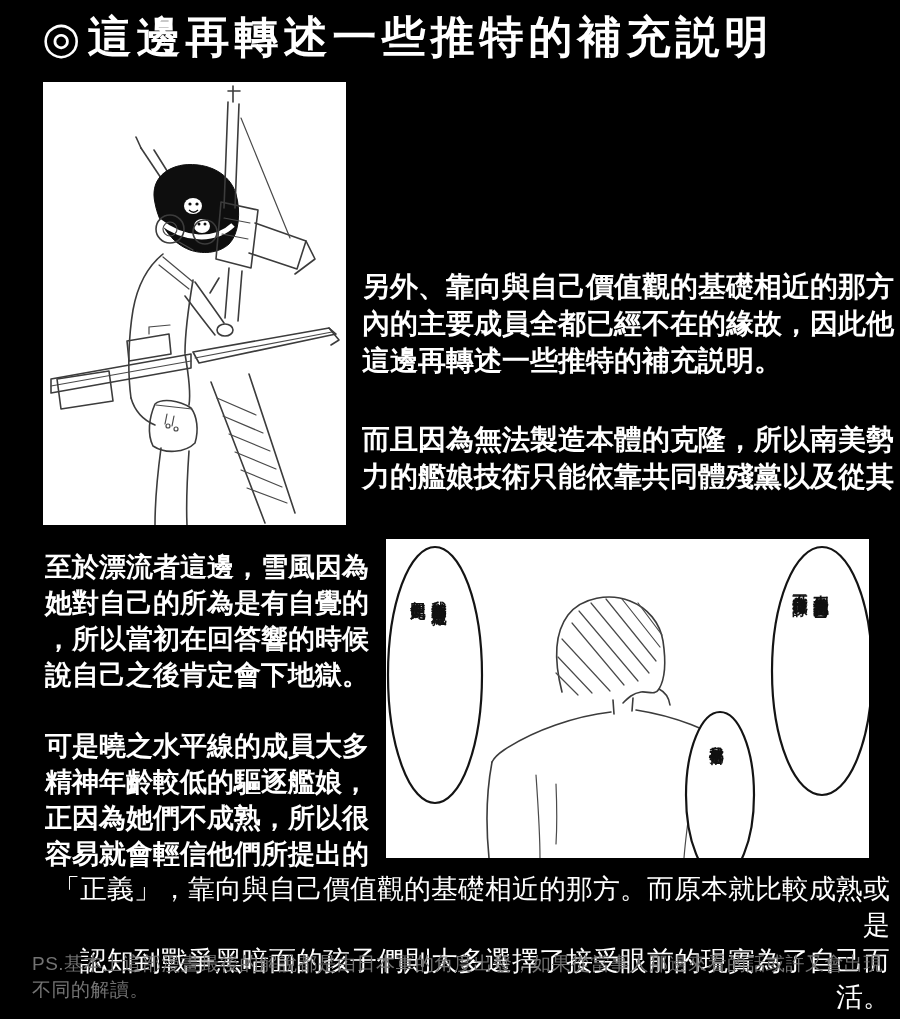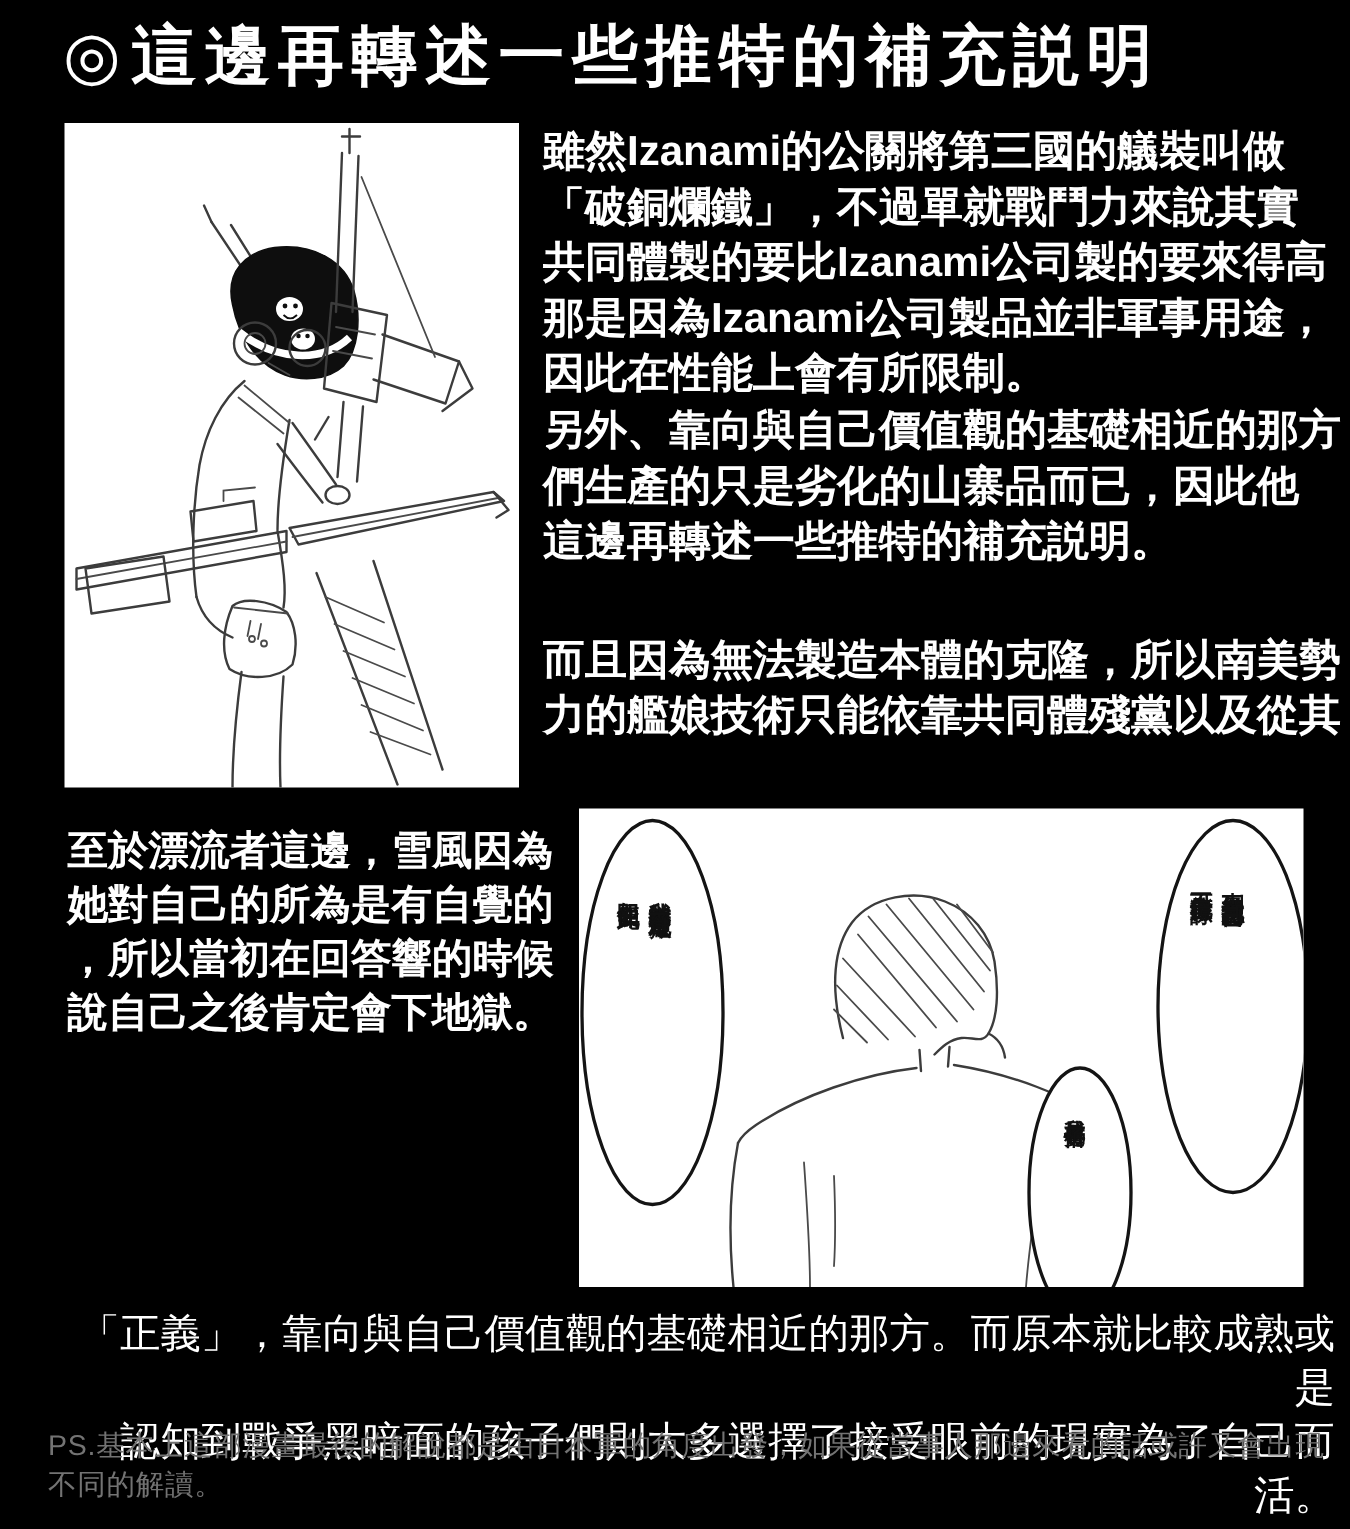--- a/index.html
+++ b/index.html
@@ -116,42 +116,41 @@
           <circle class="sk-thin" cx="133" cy="347" r="2"></circle>
         <path class="sk-thin" d="M124,332 L122,342 M131,334 L129,344"></path>
       </g>
       <g>
         <path class="sk" d="M118,366 C114,396 112,420 112,443"></path>
         <path class="sk" d="M146,369 C144,398 143,421 144,443"></path>
       </g>
     </svg>
   </div>
 
-  <div class="para rp rp1">
-    <div>雖然Izanami的公關將第三國的艤裝叫做</div>
-    <div>「破銅爛鐵」，不過單就戰鬥力來說其實</div>
-    <div>共同體製的要比Izanami公司製的要來得高</div>
-    <div>那是因為Izanami公司製品並非軍事用途，</div>
-    <div>因此在性能上會有所限制。</div>
-  </div>
   <div class="para rp rp2">
     <div>另外、靠向與自己價值觀的基礎相近的那方</div>
-    <div>們生產的只是劣化的山寨品而已，因此他</div>
+    <div>內的主要成員全都已經不在的緣故，因此他</div>
     <div>這邊再轉述一些推特的補充説明。</div>
   </div>
   <div class="para rp rp3">
     <div>而且因為無法製造本體的克隆，所以南美勢</div>
     <div>力的艦娘技術只能依靠共同體殘黨以及從其</div>
   </div>
 
   <div class="para lp lp1">
     <div>至於漂流者這邊，雪風因為</div>
     <div>她對自己的所為是有自覺的</div>
     <div>，所以當初在回答響的時候</div>
     <div>說自己之後肯定會下地獄。</div>
+  </div>
+  <div class="para lp lp2">
+    <div>可是曉之水平線的成員大多</div>
+    <div>精神年齡較低的驅逐艦娘，</div>
+    <div>正因為她們不成熟，所以很</div>
+    <div>容易就會輕信他們所提出的</div>
   </div>
 
   <div class="comic-panel">
     <svg width="483" height="319" viewBox="0 0 483 319">
       <g>
         <path class="sk" d="M176,153 C167,118 170,92 182,76 C196,58 224,54 244,62 C262,69 274,84 277,102 C280,122 279,140 273,150 C269,157 262,152 255,153 C247,154 242,159 237,164"></path>
         <path class="sk" d="M273,150 C279,153 283,159 284,166"></path>
         <path class="sk-thin" d="M186,84 L238,146 M193,72 L252,142 M205,64 L263,134 M220,60 L270,122 M236,60 L274,108 M252,64 L276,96 M176,100 L224,152 M172,118 L206,154 M170,134 L192,156"></path>
       </g>
       <g>

